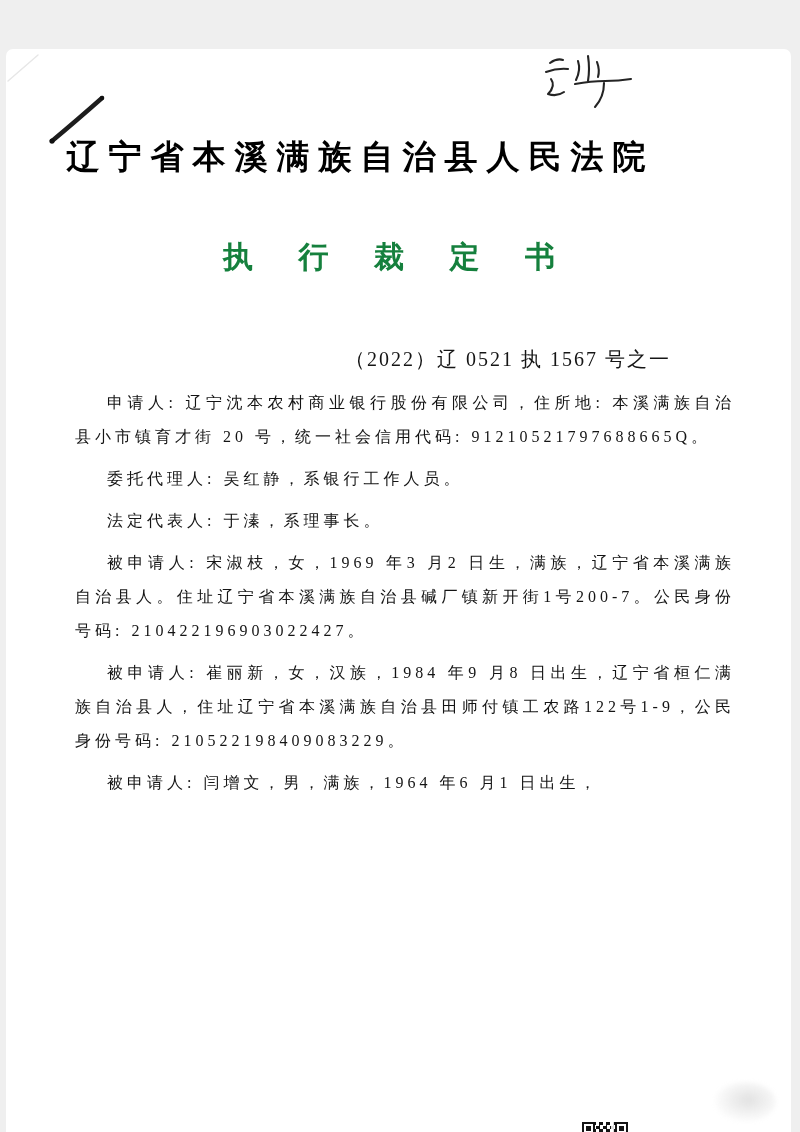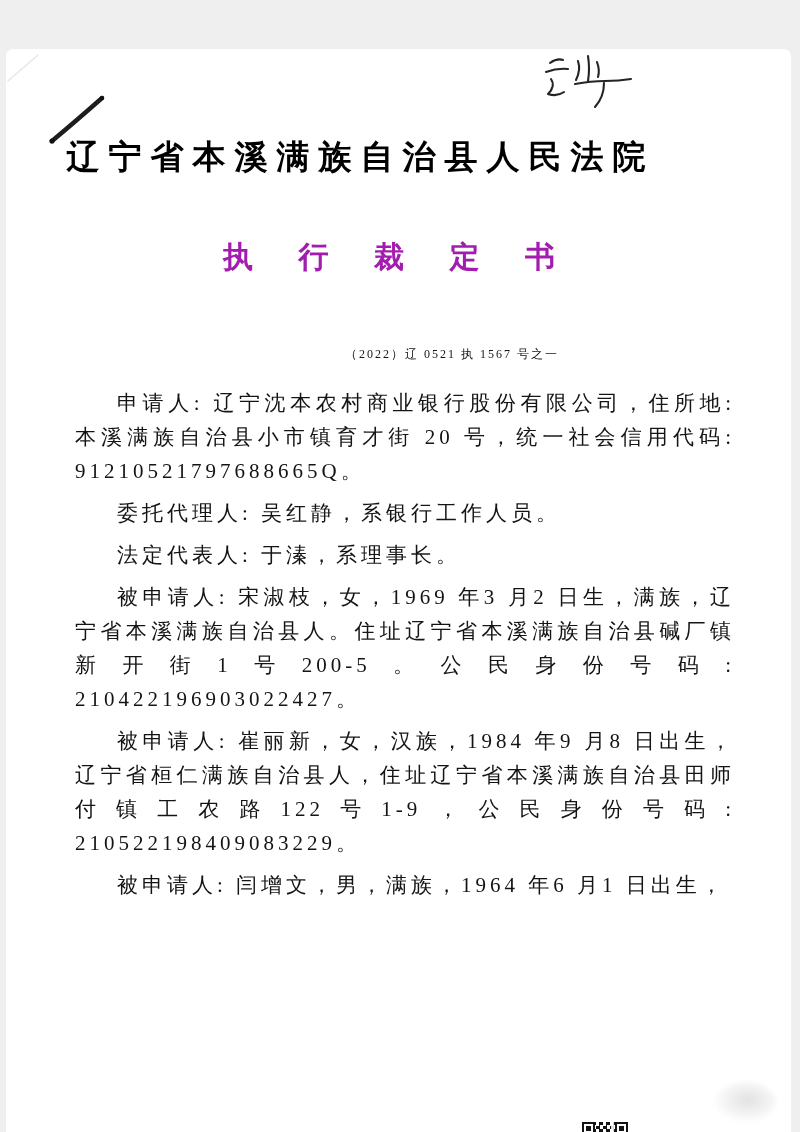--- a/index.html
+++ b/index.html
@@ -20,30 +20,30 @@
   .signature{position:absolute;left:528px;top:4px;}
   .court-name{
     position:absolute;top:86px;left:0;width:785px;margin:0;
     text-align:center;transform:translateX(-38px);
     font-size:33px;font-weight:bold;color:#000;
     letter-spacing:9px;white-space:nowrap;
   }
   .doc-title{
     position:absolute;top:188px;left:0;width:785px;margin:0;
     text-align:center;
-    font-size:30px;font-weight:bold;color:#a21caf;
+    font-size:30px;font-weight:bold;color:#15803d;
     letter-spacing:19px;white-space:nowrap;
   }
   .case-number{
     position:absolute;left:339px;top:297px;
-    font-size:12px;color:#151515;letter-spacing:2px;white-space:nowrap;
+    font-size:20px;color:#151515;letter-spacing:2px;white-space:nowrap;
   }
   .doc-body{
     position:absolute;left:69px;top:337px;width:660px;
-    font-size:21px;color:#141414;line-height:34px;
+    font-size:16px;color:#141414;line-height:34px;
     letter-spacing:4px;
     text-align:justify;
   }
   .doc-body p{margin:0 0 8px 0;text-indent:2em;}
   
   .smudge{
     position:absolute;left:708px;top:1033px;width:62px;height:40px;
     background:radial-gradient(ellipse at 55% 45%,rgba(150,150,150,.28),rgba(190,190,190,.12) 55%,transparent 75%);
     filter:blur(2px);border-radius:50%;
   }
@@ -109,21 +109,21 @@
   <h1 class="court-name">辽宁省本溪满族自治县人民法院</h1>
 
   <h2 class="doc-title">执 行 裁 定 书</h2>
 
   <div class="case-number">（2022）辽 0521 执 1567 号之一</div>
 
   <div class="doc-body">
       <p>申请人: 辽宁沈本农村商业银行股份有限公司，住所地: 本溪满族自治县小市镇育才街 20 号，统一社会信用代码: 91210521797688665Q。</p>
       <p>委托代理人: 吴红静，系银行工作人员。</p>
       <p>法定代表人: 于溱，系理事长。</p>
-      <p>被申请人: 宋淑枝，女，1969 年3 月2 日生，满族，辽宁省本溪满族自治县人。住址辽宁省本溪满族自治县碱厂镇新开街1号200-5。公民身份号码: 210422196903022427。</p>
+      <p>被申请人: 宋淑枝，女，1969 年3 月2 日生，满族，辽宁省本溪满族自治县人。住址辽宁省本溪满族自治县碱厂镇新开街1号200-7。公民身份号码: 210422196903022427。</p>
       <p>被申请人: 崔丽新，女，汉族，1984 年9 月8 日出生，辽宁省桓仁满族自治县人，住址辽宁省本溪满族自治县田师付镇工农路122号1-9，公民身份号码: 210522198409083229。</p>
       <p>被申请人: 闫增文，男，满族，1964 年6 月1 日出生，</p>
     </div>
 
   <div class="smudge"></div>
 
   <div class="qr">
     <span class="finder tl"></span>
     <span class="finder tr"></span>
     <span class="finder bl"></span>

